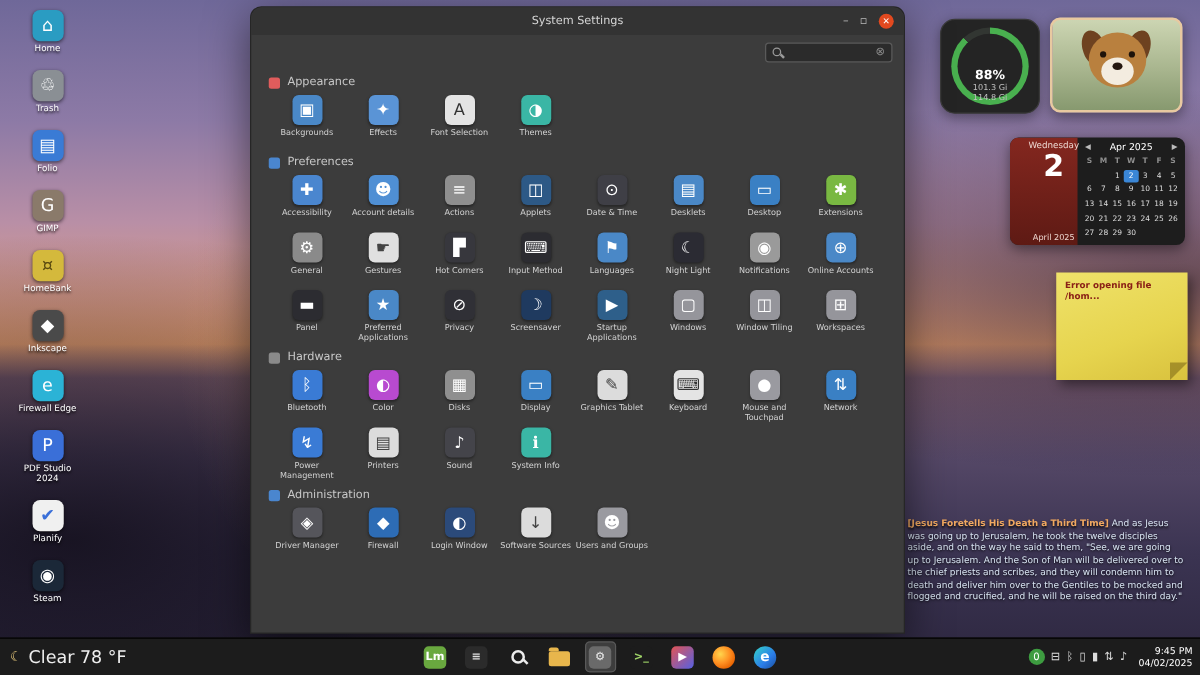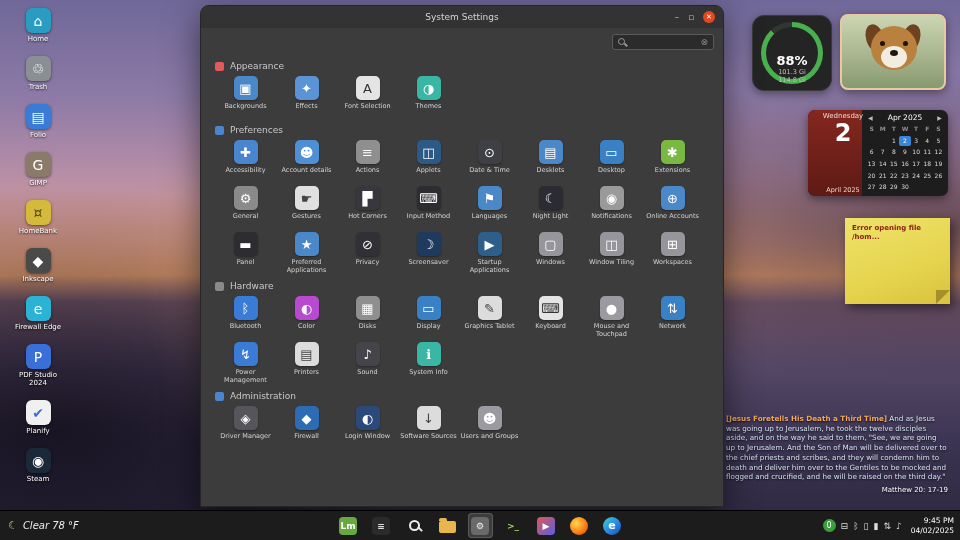--- a/index.html
+++ b/index.html
@@ -52,21 +52,21 @@
     font-size:13px; color:#fff; flex:none; box-shadow:0 1px 2px rgba(0,0,0,.35); }
   .item-label { font-size:6.5px; color:#d2d2d2; text-align:center; line-height:1.2; max-width:58px; }
 
   
   .widget { position:absolute; z-index:1; }
   .disk { left:752px; top:15px; width:80px; height:76px; background:#242424; border-radius:12px;
     border:1px solid #3a3a3a; display:flex; align-items:center; justify-content:center; box-shadow:0 3px 10px rgba(0,0,0,.4); }
   .ring { width:62px; height:62px; border-radius:50%; position:relative; }
   .ring::after { content:''; position:absolute; inset:5px; background:#242424; border-radius:50%; }
   .ring-inner { position:absolute; inset:0; z-index:1; display:flex; flex-direction:column; align-items:center; justify-content:center; }
-  .pct { font-size:13px; font-weight:bold; color:#fff;margin-top:31px; }
+  .pct { font-size:10px; font-weight:bold; color:#fff;margin-top:31px; }
   .gi { font-size:6.5px; color:#c0c0c0; line-height:1.25; }
 
   .photo { left:840px; top:14px; width:106px; height:76px; border-radius:8px; overflow:hidden;
     background:linear-gradient(180deg,#ccd5b2 0%, #a8b58e 55%, #87996f 100%);
     border:2px solid #e8c9a0; box-shadow:0 3px 10px rgba(0,0,0,.4); }
   .pup-ear { position:absolute; top:8px; width:18px; height:28px; background:#6e4220; border-radius:50% 50% 45% 45%; }
   .pup-ear.l { left:24px; transform:rotate(-18deg); }
   .pup-ear.r { right:24px; transform:rotate(18deg); }
   .pup-face { position:absolute; left:29px; top:10px; width:46px; height:44px; background:#b9803e; border-radius:50%; }
   .pup-face::before, .pup-face::after { content:''; position:absolute; top:15px; width:5px; height:5px; background:#1e130a; border-radius:50%; }
@@ -100,21 +100,21 @@
   .verse { left:726px; top:414px; width:222px; font-size:7.2px; line-height:1.35; color:#d8e4f2;
     text-shadow:0 1px 2px rgba(0,0,0,.9); }
   .verse-title { color:#f0a860; font-weight:bold; }
   .verse-ref { margin-top:4px; text-align:right; color:#ffffff; font-size:7px; }
 
   
   .taskbar { position:absolute; left:0; bottom:0; width:960px; height:30px; background:#1c1c1c;
     z-index:5; display:flex; align-items:center; border-top:1px solid #000; }
   .tb-left { position:absolute; left:8px; display:flex; align-items:center; gap:5px; cursor:pointer; }
   .weather-icon { color:#f0d080; font-size:11px; }
-  .weather-label { color:#eee; font-size:10px;font-style:italic; }
+  .weather-label { color:#eee; font-size:14px; }
   .tb-center { margin:0 auto; display:flex; gap:8px; align-items:center; }
   .tb-icon { width:25px; height:25px; display:flex; align-items:center; justify-content:center; border-radius:4px; cursor:pointer; }
   .tb-icon.active { background:#3d3d3d; box-shadow:inset 0 0 0 1px #5a5a5a; }
   .tb-tile { width:18px; height:18px; border-radius:4px; display:flex; align-items:center; justify-content:center;
     font-size:9px; font-weight:bold; }
   .mag { width:11px; height:11px; border:2px solid #ececec; border-radius:50%; position:relative; }
   .mag::after { content:''; position:absolute; width:6px; height:2px; background:#ececec; right:-5px; bottom:-1px; transform:rotate(45deg); }
   .folder { width:17px; height:12px; background:#e8b64c; border-radius:2px; position:relative; margin-top:3px; }
   .folder::before { content:''; position:absolute; top:-3px; left:0; width:8px; height:3px; background:#e8b64c; border-radius:2px 2px 0 0; }
   .ffx { width:18px; height:18px; border-radius:50%;
@@ -484,21 +484,20 @@
         </div>
     </div>
   </div>
 
   <div class="widget note">
     <div class="note-text">Error opening file /hom...</div>
   </div>
 
   <div class="widget verse">
     <span class="verse-title">[Jesus Foretells His Death a Third Time]</span><span class="verse-text"> And as Jesus was going up to Jerusalem, he took the twelve disciples aside, and on the way he said to them, "See, we are going up to Jerusalem. And the Son of Man will be delivered over to the chief priests and scribes, and they will condemn him to death and deliver him over to the Gentiles to be mocked and flogged and crucified, and he will be raised on the third day."</span>
-    <div class="verse-ref">Matthew 20: 17-19</div>
   </div>
 
   <div class="taskbar">
     <div class="tb-left">
       <span class="weather-icon">☾</span>
       <span class="weather-label">Clear 78 °F</span>
     </div>
     <div class="tb-center" id="tb-center">
         <div class="tb-icon">
           <span class="tb-tile" style="background: rgb(105, 168, 63); color: rgb(255, 255, 255);">Lm</span>

